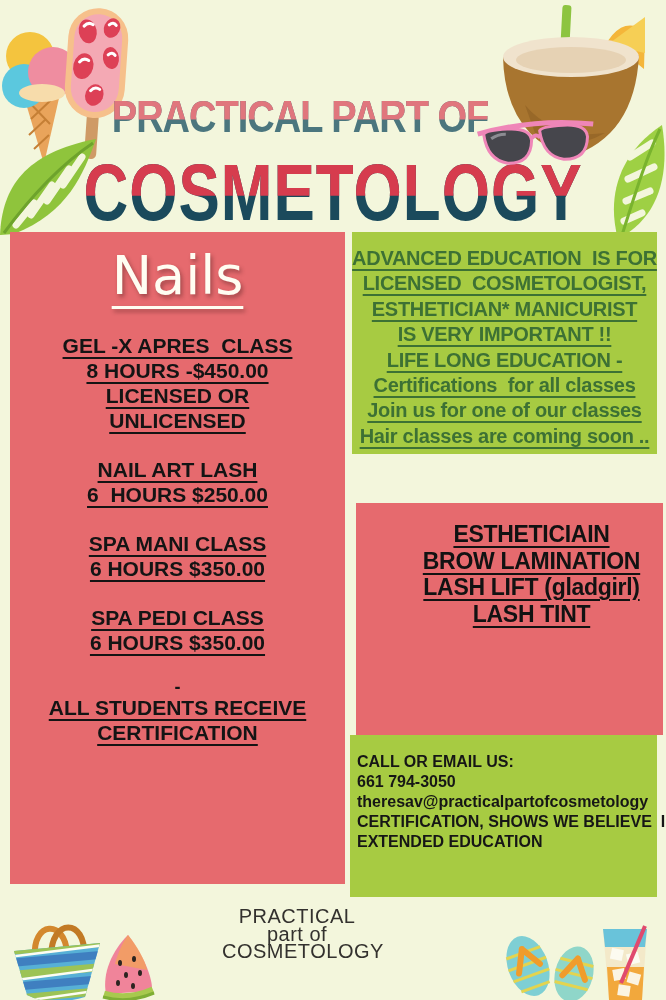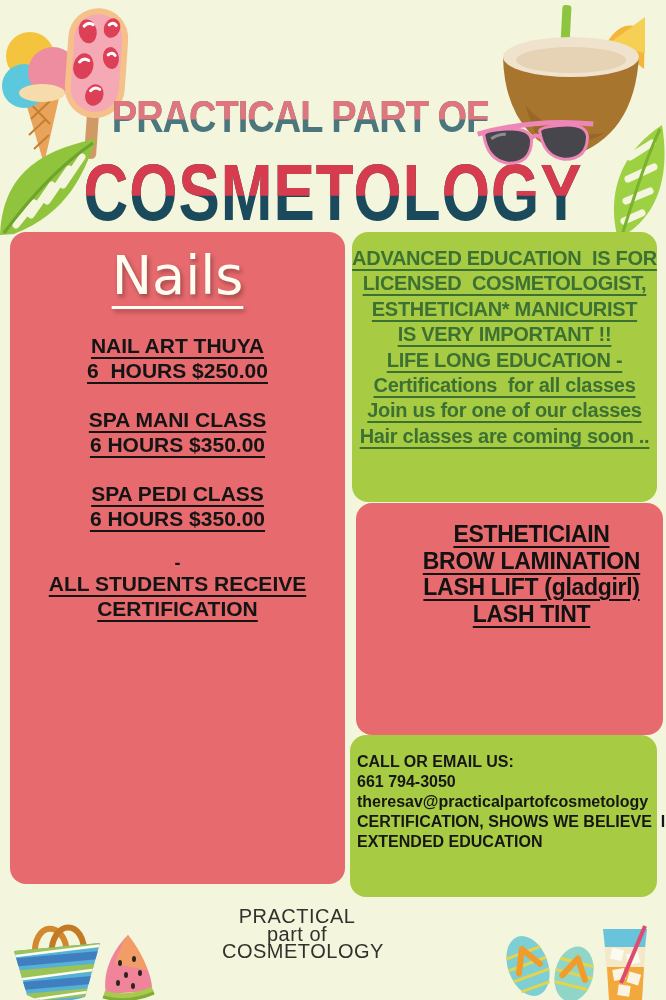--- a/index.html
+++ b/index.html
@@ -20,23 +20,23 @@
     transform:scaleY(1.30);transform-origin:top center;z-index:3;
   }
   .split{position:relative;display:block;}
   .split .lyr-bottom{display:block;}
   .split .lyr-top{position:absolute;left:0;top:0;width:100%;display:block;}
   .title1 .lyr-bottom{color:#4b767e;}
   .title1 .lyr-top{color:#e0767d;clip-path:inset(0 0 46% 0);}
   .title2 .lyr-bottom{color:#1b4a5c;}
   .title2 .lyr-top{color:#d63c4e;clip-path:inset(0 0 46% 0);}
   
-  .panel{position:absolute;box-sizing:border-box;border-radius:16px;}
+  .panel{position:absolute;box-sizing:border-box;}
   .panel-nails{left:10px;top:232px;width:335px;height:652px;background:#e66a6e;text-align:center;}
-  .panel-education{left:352px;top:232px;width:305px;height:270px;background:#a7cb42;text-align:center;}
+  .panel-education{left:352px;top:232px;width:305px;height:222px;background:#a7cb42;text-align:center;}
   .panel-esthetician{left:356px;top:503px;width:307px;height:232px;background:#e66a6e;text-align:center;padding-left:44px;}
   .panel-contact{left:350px;top:735px;width:307px;height:162px;background:#a7cb42;}
   
   .nails-heading{
     margin-top:14px;font-family:"DejaVu Sans",sans-serif;font-size:54px;color:#fffdf2;
     text-decoration:underline;text-decoration-thickness:3px;text-underline-offset:12px;
     text-shadow:2px 3px 4px rgba(80,30,30,.45);display:inline-block;line-height:1.1;
   }
   .nails-list{margin-top:28px;}
   .class-group{margin-bottom:24px;}
@@ -151,21 +151,27 @@
     <path d="M8,13 Q9,39 29,44 Q52,47 55,24 Q55,11 32,10 Q10,9 8,13 Z" fill="#46464c" stroke="#ef86b8" stroke-width="3"></path>
     <path d="M64,15 Q65,41 85,46 Q108,49 111,26 Q111,13 88,12 Q66,11 64,15 Z" fill="#46464c" stroke="#ef86b8" stroke-width="3"></path>
     <path d="M55,22 Q60,17 64,22" stroke="#ef86b8" stroke-width="4" fill="none"></path>
     <path d="M15,18 Q22,14 30,15" stroke="#8c8c92" stroke-width="3" fill="none"></path>
   </svg>
 
   <div class="panel panel-nails">
     <div class="nails-heading">Nails</div>
     <div class="nails-list">
       <div class="class-group">
-        <div class="u-line">NAIL ART THUYA</div>
+        <div class="u-line">GEL -X APRES  CLASS</div>
+        <div class="u-line">8 HOURS -$450.00</div>
+        <div class="u-line">LICENSED OR</div>
+        <div class="u-line">UNLICENSED</div>
+      </div>
+      <div class="class-group">
+        <div class="u-line">NAIL ART LASH</div>
         <div class="u-line">6  HOURS $250.00</div>
       </div>
       <div class="class-group">
         <div class="u-line">SPA MANI CLASS</div>
         <div class="u-line">6 HOURS $350.00</div>
       </div>
       <div class="class-group">
         <div class="u-line">SPA PEDI CLASS</div>
         <div class="u-line">6 HOURS $350.00</div>
       </div>

